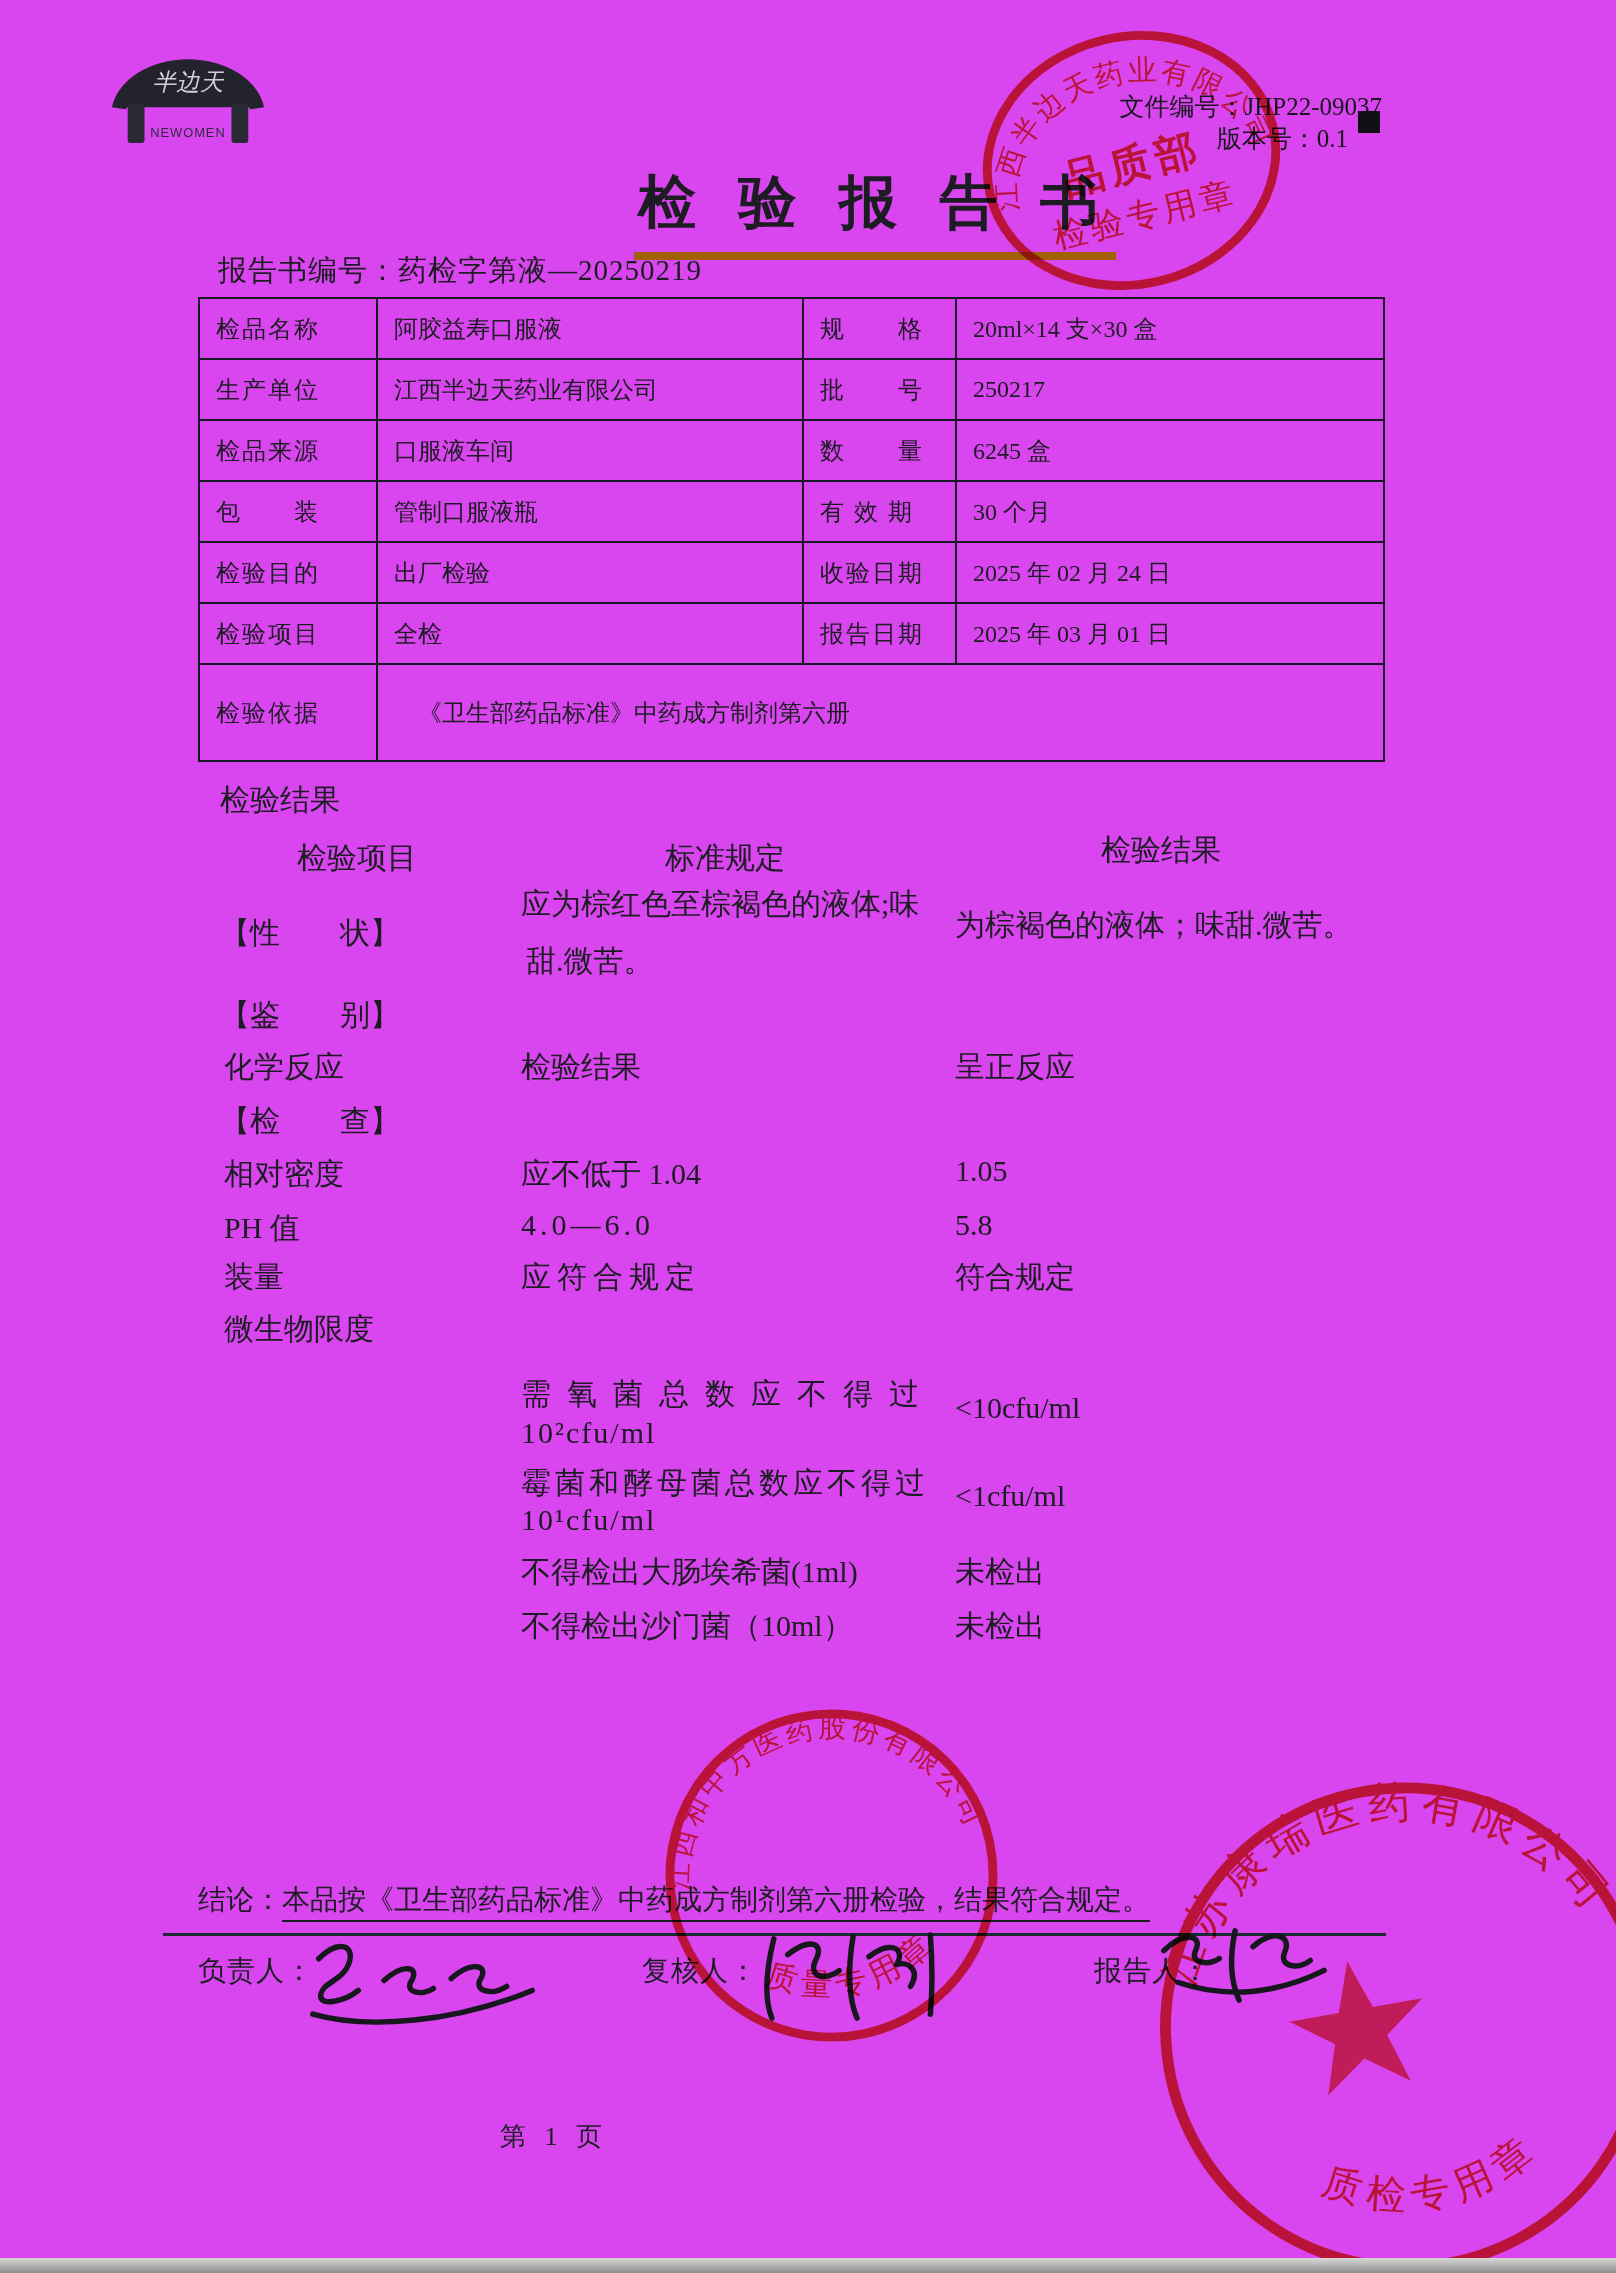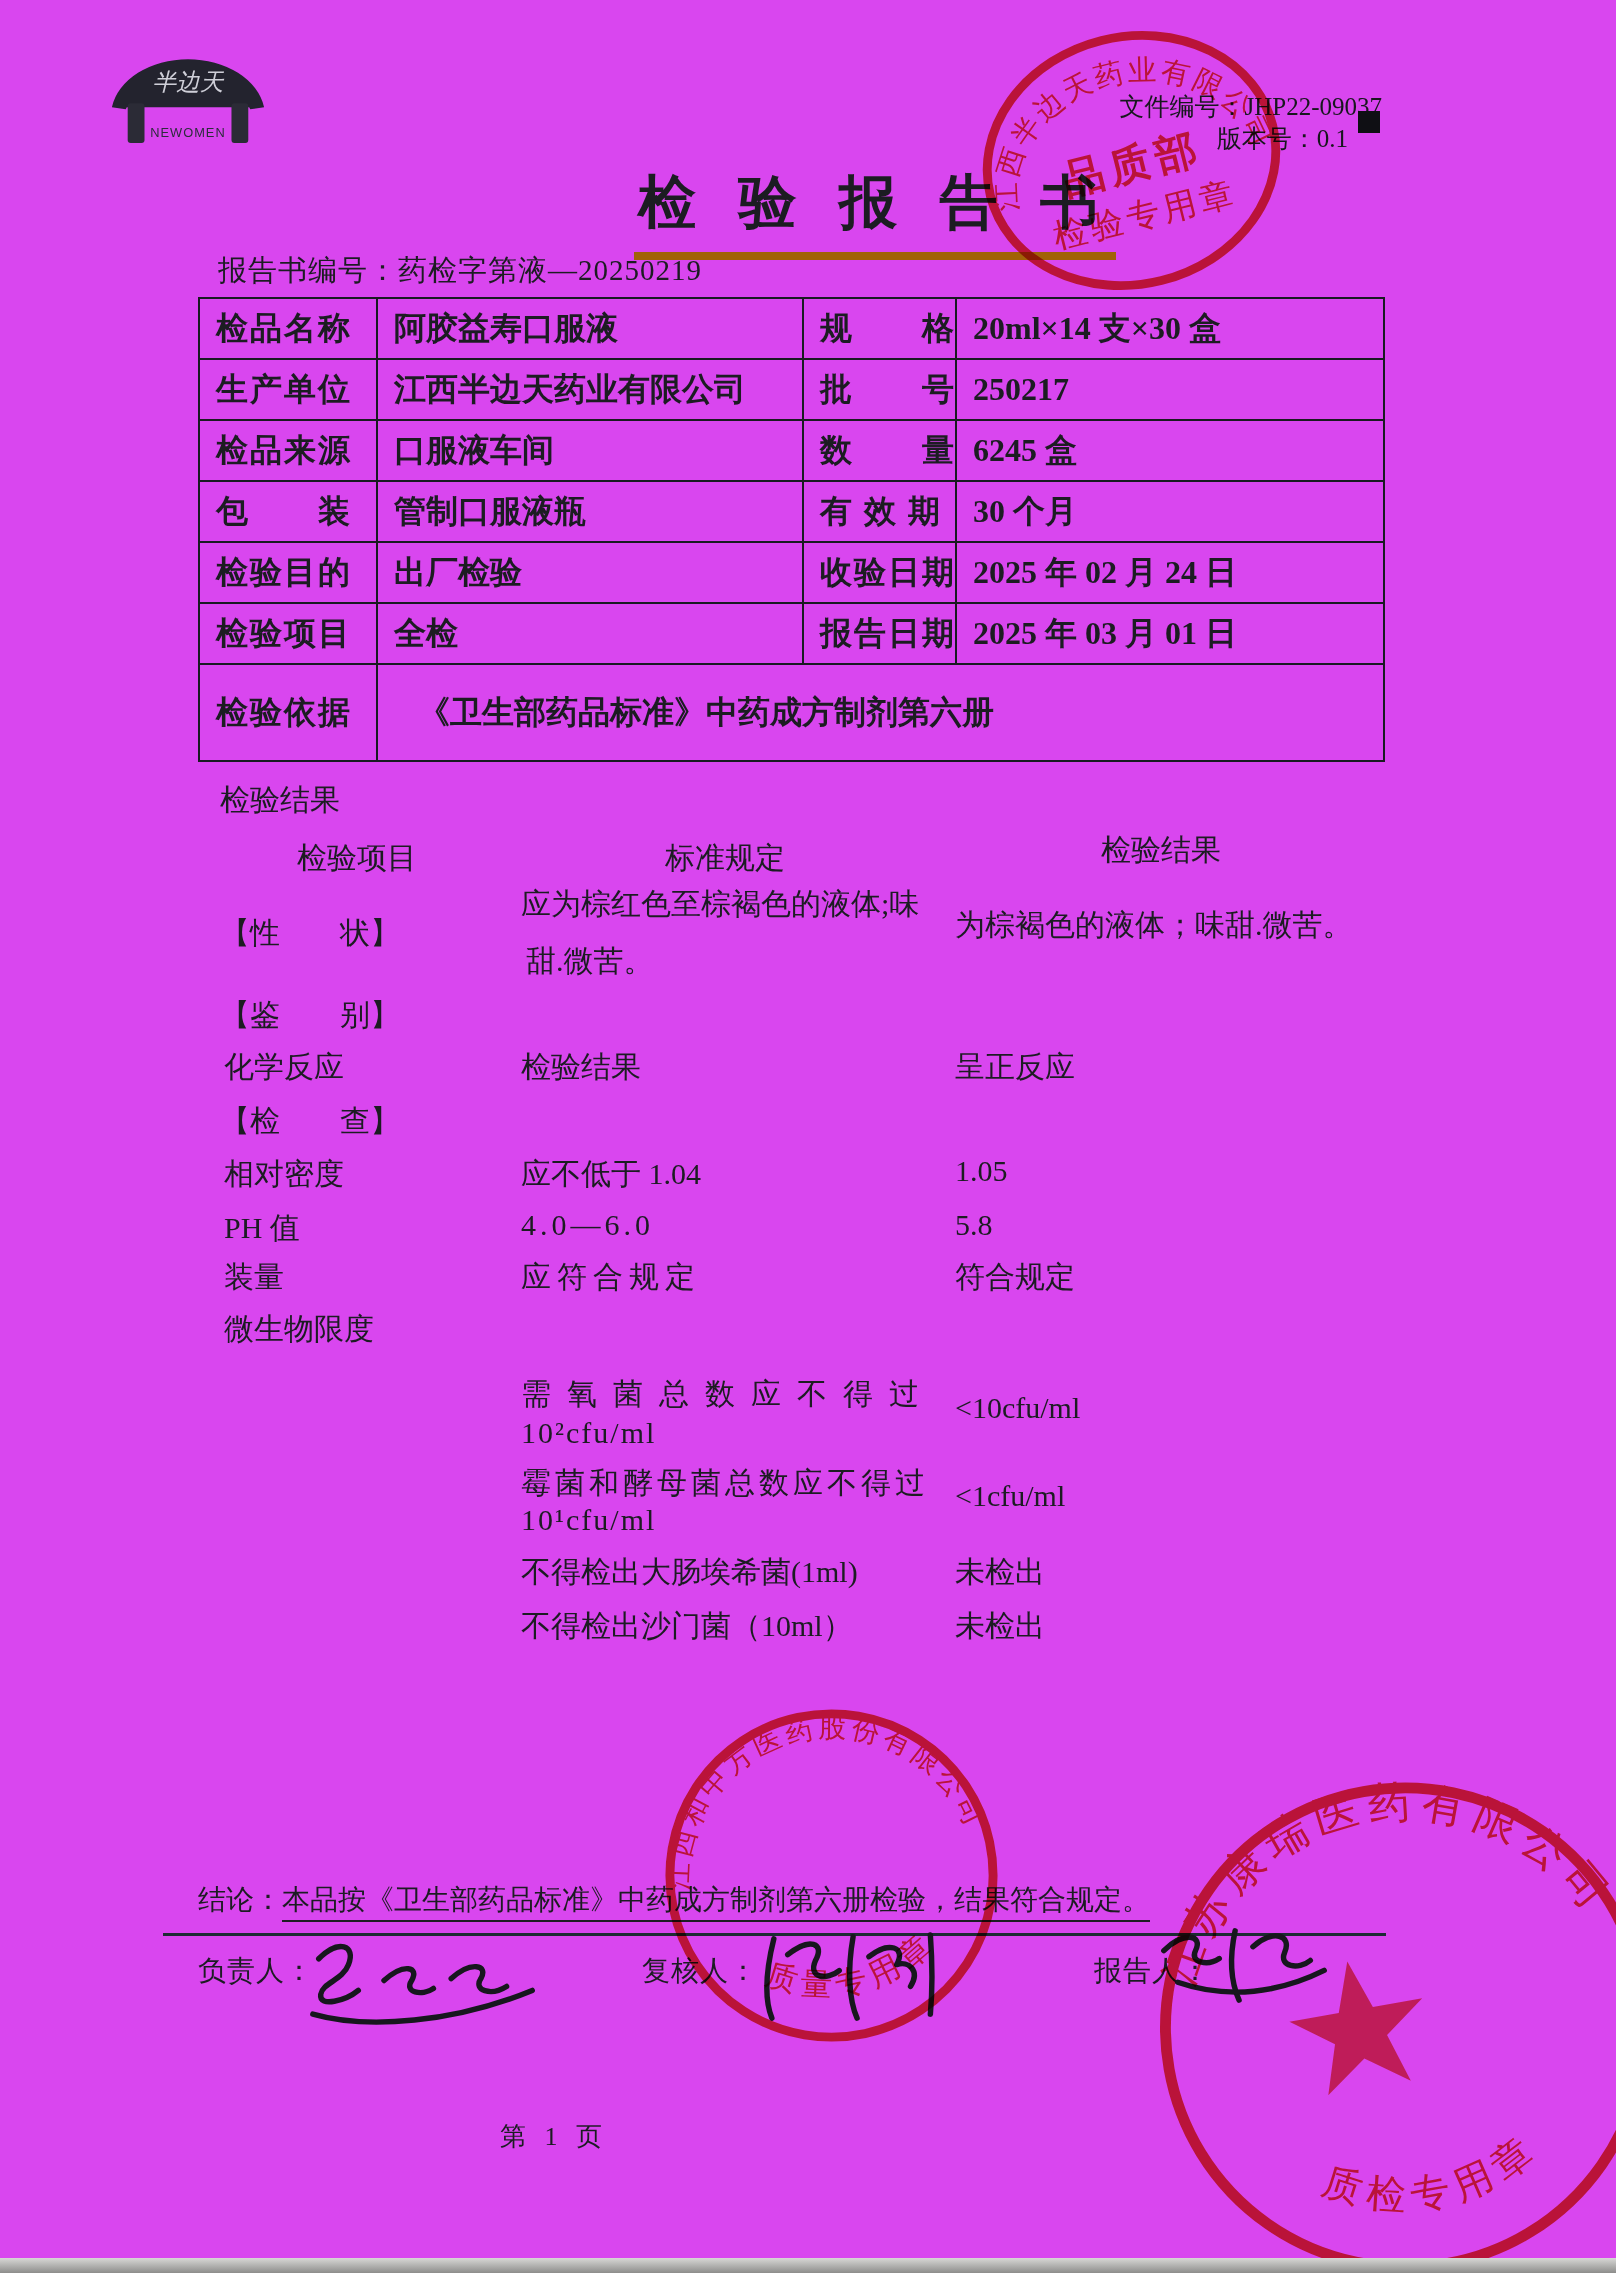--- a/index.html
+++ b/index.html
@@ -20,22 +20,22 @@
     font-size:58px;font-weight:bold;letter-spacing:14px;
     padding:0 4px 10px 4px;border-bottom:8px solid #a16207;white-space:nowrap;
   }
   .report-no{position:absolute;left:218px;top:251px;font-size:29px;letter-spacing:1px;}
   
   table.info{
     position:absolute;left:198px;top:297px;width:1185px;
     border-collapse:collapse;table-layout:fixed;
   }
   table.info td{
-    border:2.5px solid #191a21;font-size:32px;vertical-align:middle;
-    padding:4px 6px 4px 16px;white-space:nowrap;overflow:hidden;font-weight:bold;
+    border:2.5px solid #191a21;font-size:24px;vertical-align:middle;
+    padding:4px 6px 4px 16px;white-space:nowrap;overflow:hidden;
   }
   table.info tr{height:61px;}
   table.info tr.basis{height:97px;}
   td.lbl{letter-spacing:2px;}
   
   .r{position:absolute;font-size:30px;white-space:nowrap;}
   .hd{font-size:30px;}
   .just{letter-spacing:16px;}
   .just2{letter-spacing:4px;}
   

